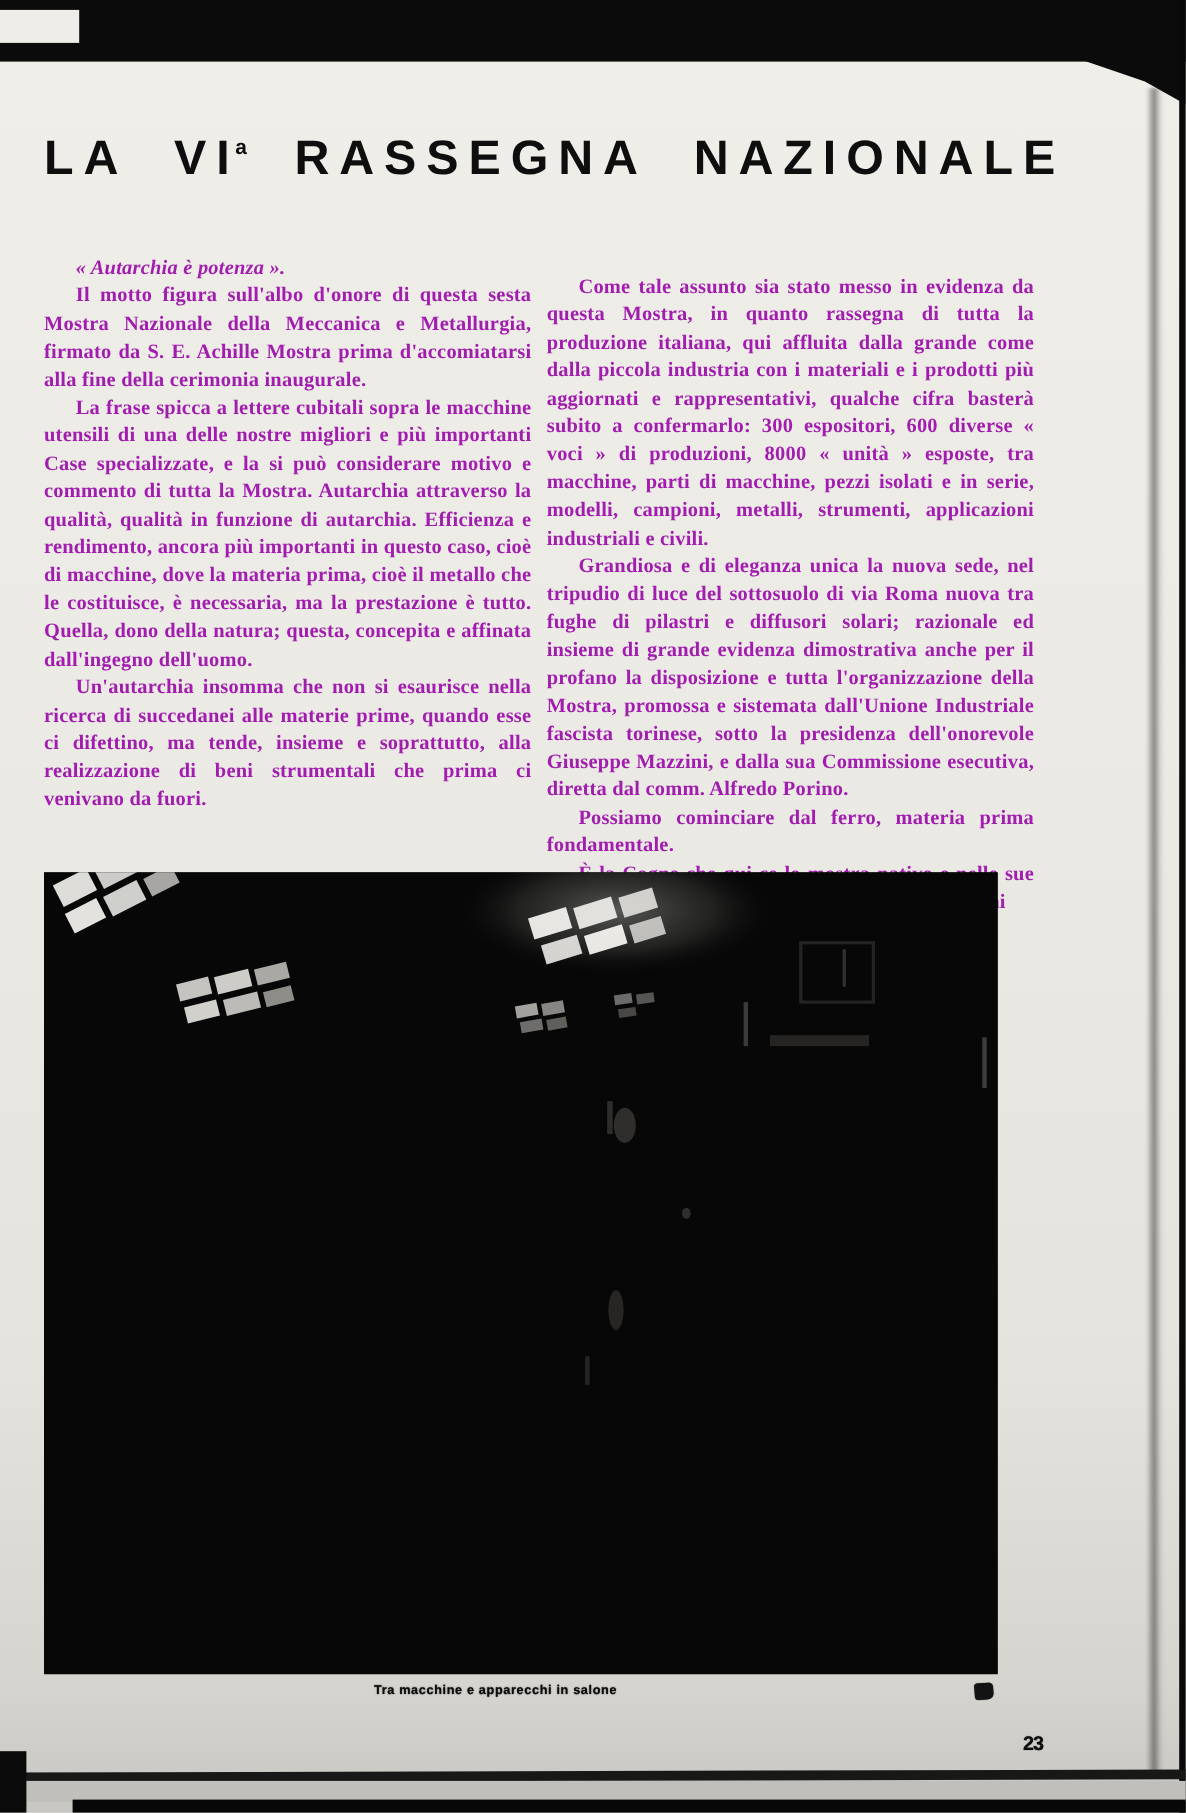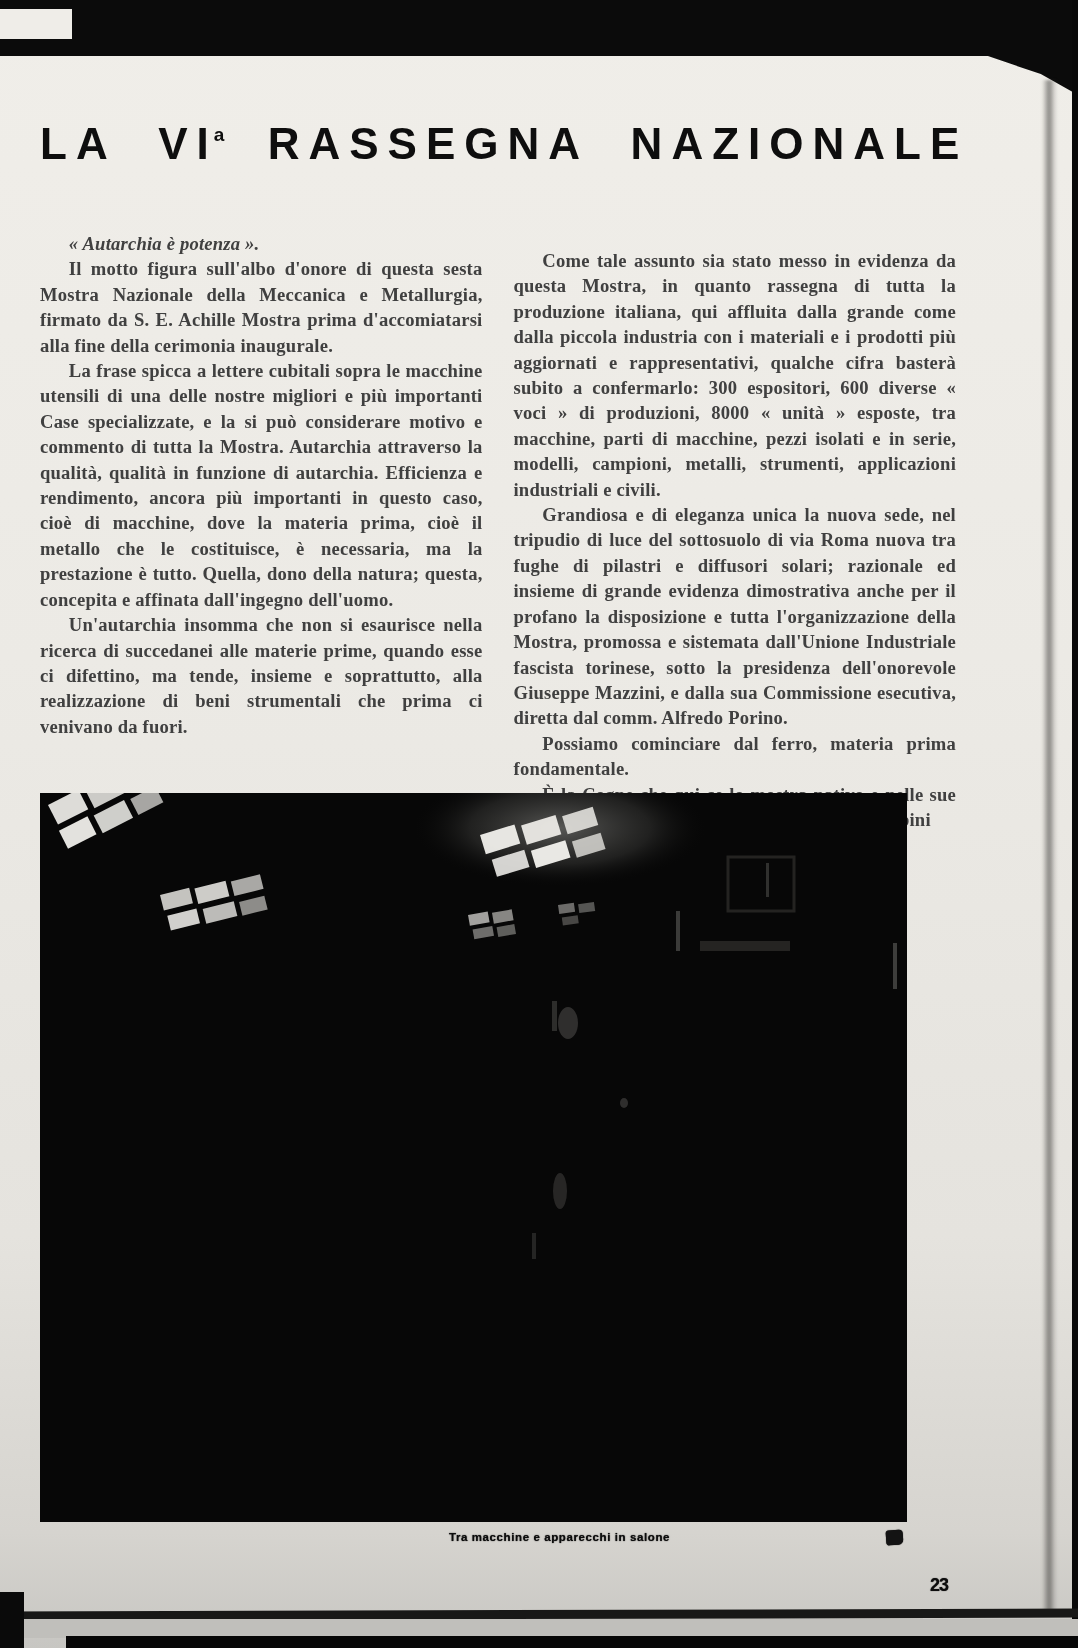--- a/index.html
+++ b/index.html
@@ -26,33 +26,33 @@
   .page-title{
     position:absolute;left:40px;top:90px;width:900px;
     font-family:"Liberation Sans",sans-serif;font-weight:700;font-size:44px;
     color:#0e0e0e;letter-spacing:9px;word-spacing:22px;white-space:nowrap;text-align:right;
   }
   .page-title sup{font-size:19px;vertical-align:18px;letter-spacing:0;margin-left:-4px;}
 
   
   .columns{
     position:absolute;left:40px;top:231px;width:916px;
-    display:flex;gap:31px;color:#404040;
+    display:flex;gap:14px;color:#a21caf;
   }
   .col{width:443px;font-size:18.6px;line-height:25.4px;font-weight:700;
     text-align:justify;letter-spacing:.2px;}
   .col-right{padding-top:17px;}
   .col p{margin:0;text-indent:1.55em;}
   .epigraph p{font-style:italic;}
 
   
   .photo{position:absolute;left:40px;top:793px;width:867px;height:729px;background:#060606;}
   .photo svg{display:block;width:100%;height:100%;}
   .photo-caption{
-    position:absolute;left:340px;top:1531px;width:330px;text-align:right;
+    position:absolute;left:340px;top:1531px;width:330px;text-align:left;
     font-family:"Liberation Sans",sans-serif;font-weight:700;font-size:11.5px;
     color:#0c0c0c;letter-spacing:.6px;text-shadow:0 0 1.2px rgba(0,0,0,.9);
   }
   .end-marker{position:absolute;left:886px;top:1530px;width:17px;height:15px;background:#131313;
     border-radius:3px 4px 5px 3px;transform:rotate(-4deg);box-shadow:0 0 1px #000;}
   .page-number{
     position:absolute;left:930px;top:1575px;
     font-family:"Liberation Sans",sans-serif;font-weight:700;font-size:18px;color:#0d0d0d;
     letter-spacing:-1px;text-shadow:0 0 1px rgba(0,0,0,.8);
   }

